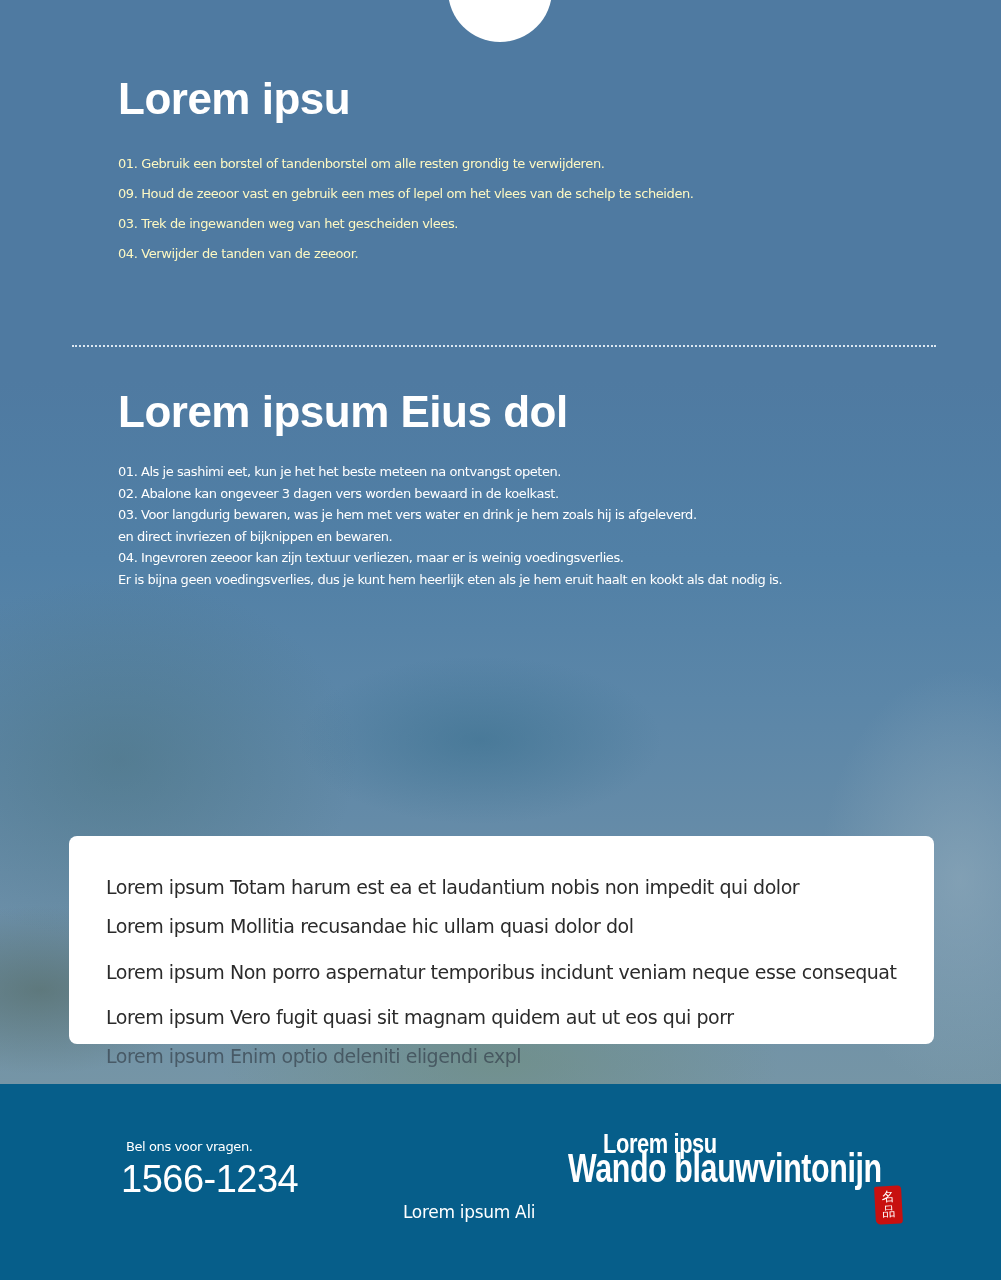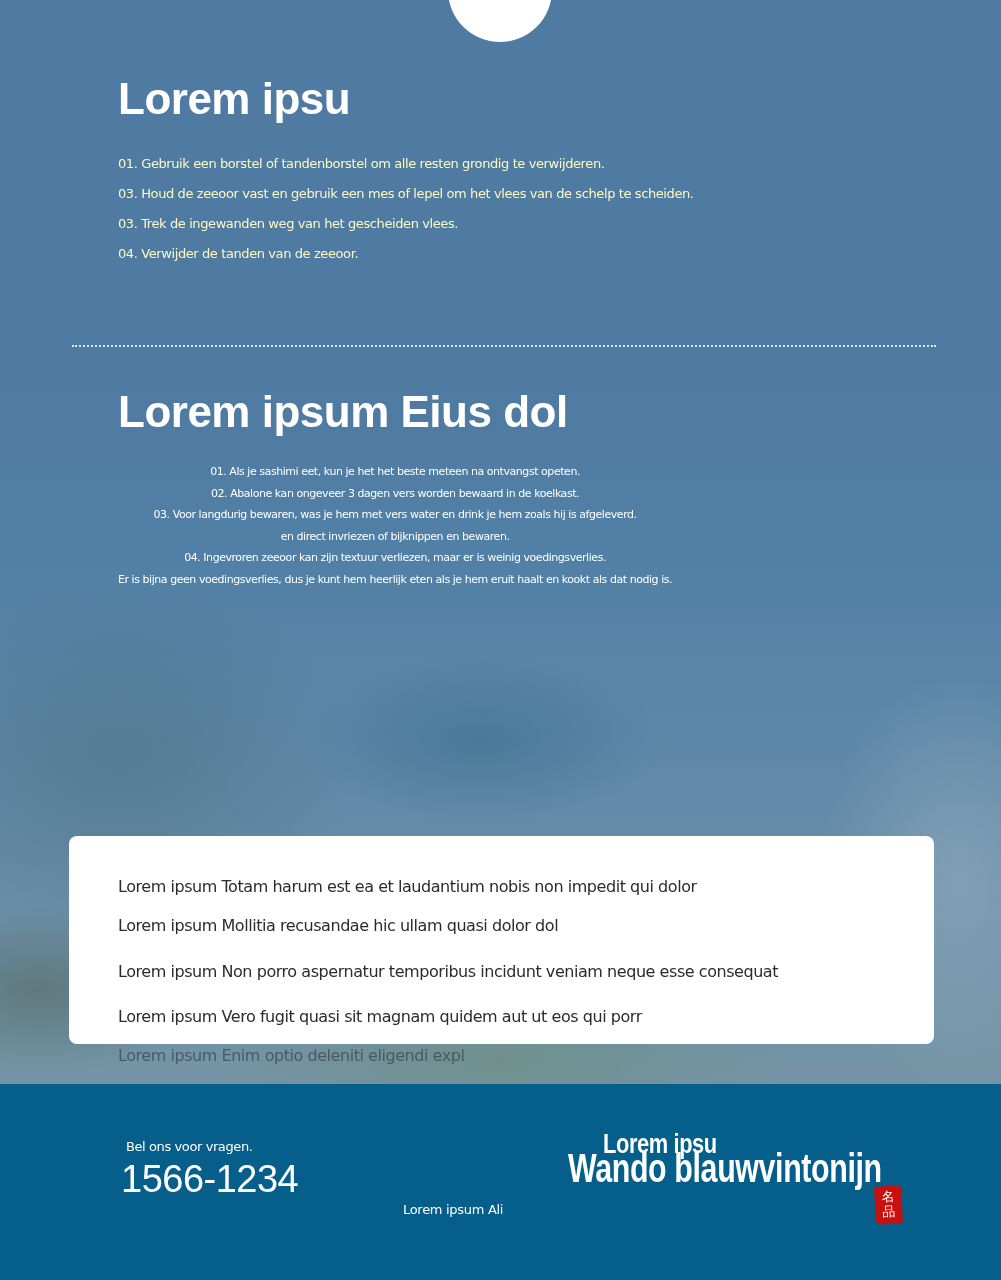--- a/index.html
+++ b/index.html
@@ -36,51 +36,50 @@
       font-family: "DejaVu Sans", sans-serif; font-size: 13px; line-height: 30px;
       letter-spacing: -0.4px;
     }
     .steps div { white-space: nowrap; }
     .divider {
       position: absolute; left: 72px; top: 345px; width: 864px; height: 0;
       border-top: 2px dotted #dbe7f2;
     }
     .tips {
       position: absolute; left: 118px; top: 461px; color: #ffffff;
-      font-family: "DejaVu Sans", sans-serif; font-size: 11px; line-height: 21.5px;
+      font-family: "DejaVu Sans", sans-serif; font-size: 13px; line-height: 21.5px;
       letter-spacing: -0.45px;
-      text-align: center;
     }
     .tips div { white-space: nowrap; }
     .card {
       position: absolute; left: 69px; top: 836px; width: 865px; height: 208px;
       background: #ffffff; border-radius: 8px;
     }
     .card-item {
-      position: absolute; left: 118px; color: #2b2b2b;
-      font-family: "DejaVu Sans", sans-serif; font-size: 16px; line-height: 20px;
+      position: absolute; left: 106px; color: #2b2b2b;
+      font-family: "DejaVu Sans", sans-serif; font-size: 19px; line-height: 20px;
       letter-spacing: -0.45px; white-space: nowrap;
     }
     .card-item.faded { color: #3a4752; opacity: 0.75; }
     .footer {
       position: absolute; left: 0; top: 1084px; width: 1001px; height: 196px;
       background: #065e8a;
     }
     .call-label {
       position: absolute; left: 126px; top: 1139px; color: #ffffff;
       font-family: "DejaVu Sans", sans-serif; font-size: 13px; letter-spacing: -0.4px;
     }
     .phone {
       position: absolute; left: 121px; top: 1160px; color: #ffffff;
       font-family: "Liberation Sans", sans-serif; font-size: 38px; line-height: 1;
       letter-spacing: -0.5px;
     }
     .phone-note {
       position: absolute; left: 403px; top: 1202px; color: #ffffff;
-      font-family: "DejaVu Sans", sans-serif; font-size: 13px; letter-spacing: -0.3px;
+      font-family: "DejaVu Sans", sans-serif; font-size: 17px; letter-spacing: -0.3px;
     }
     .brand-top {
       position: absolute; left: 603px; top: 1130px; color: #ffffff;
       font-family: "Liberation Sans", sans-serif; font-weight: 700;
       font-size: 28px; line-height: 1; transform: scaleX(0.78); transform-origin: left top;
       letter-spacing: -0.5px; white-space: nowrap;
     }
     .brand-main {
       position: absolute; left: 568px; top: 1148px; color: #ffffff;
       font-family: "Liberation Sans", sans-serif; font-weight: 700;
@@ -98,21 +97,21 @@
   </style>
 </head>
 <body>
 
 <div class="bg"></div>
 <div class="top-circle"></div>
 
 <h1 class="h1 one">Lorem ipsu</h1>
 <div class="steps">
   <div>01. Gebruik een borstel of tandenborstel om alle resten grondig te verwijderen.</div>
-  <div>03. Houd de zeeoor vast en gebruik een mes of lepel om het vlees van de schelp te scheiden.</div>
+  <div>09. Houd de zeeoor vast en gebruik een mes of lepel om het vlees van de schelp te scheiden.</div>
   <div>03. Trek de ingewanden weg van het gescheiden vlees.</div>
   <div>04. Verwijder de tanden van de zeeoor.</div>
 </div>
 
 <div class="divider"></div>
 
 <h1 class="h1 two">Lorem ipsum Eius dol</h1>
 <div class="tips">
   <div>01. Als je sashimi eet, kun je het het beste meteen na ontvangst opeten.</div>
   <div>02. Abalone kan ongeveer 3 dagen vers worden bewaard in de koelkast.</div>

